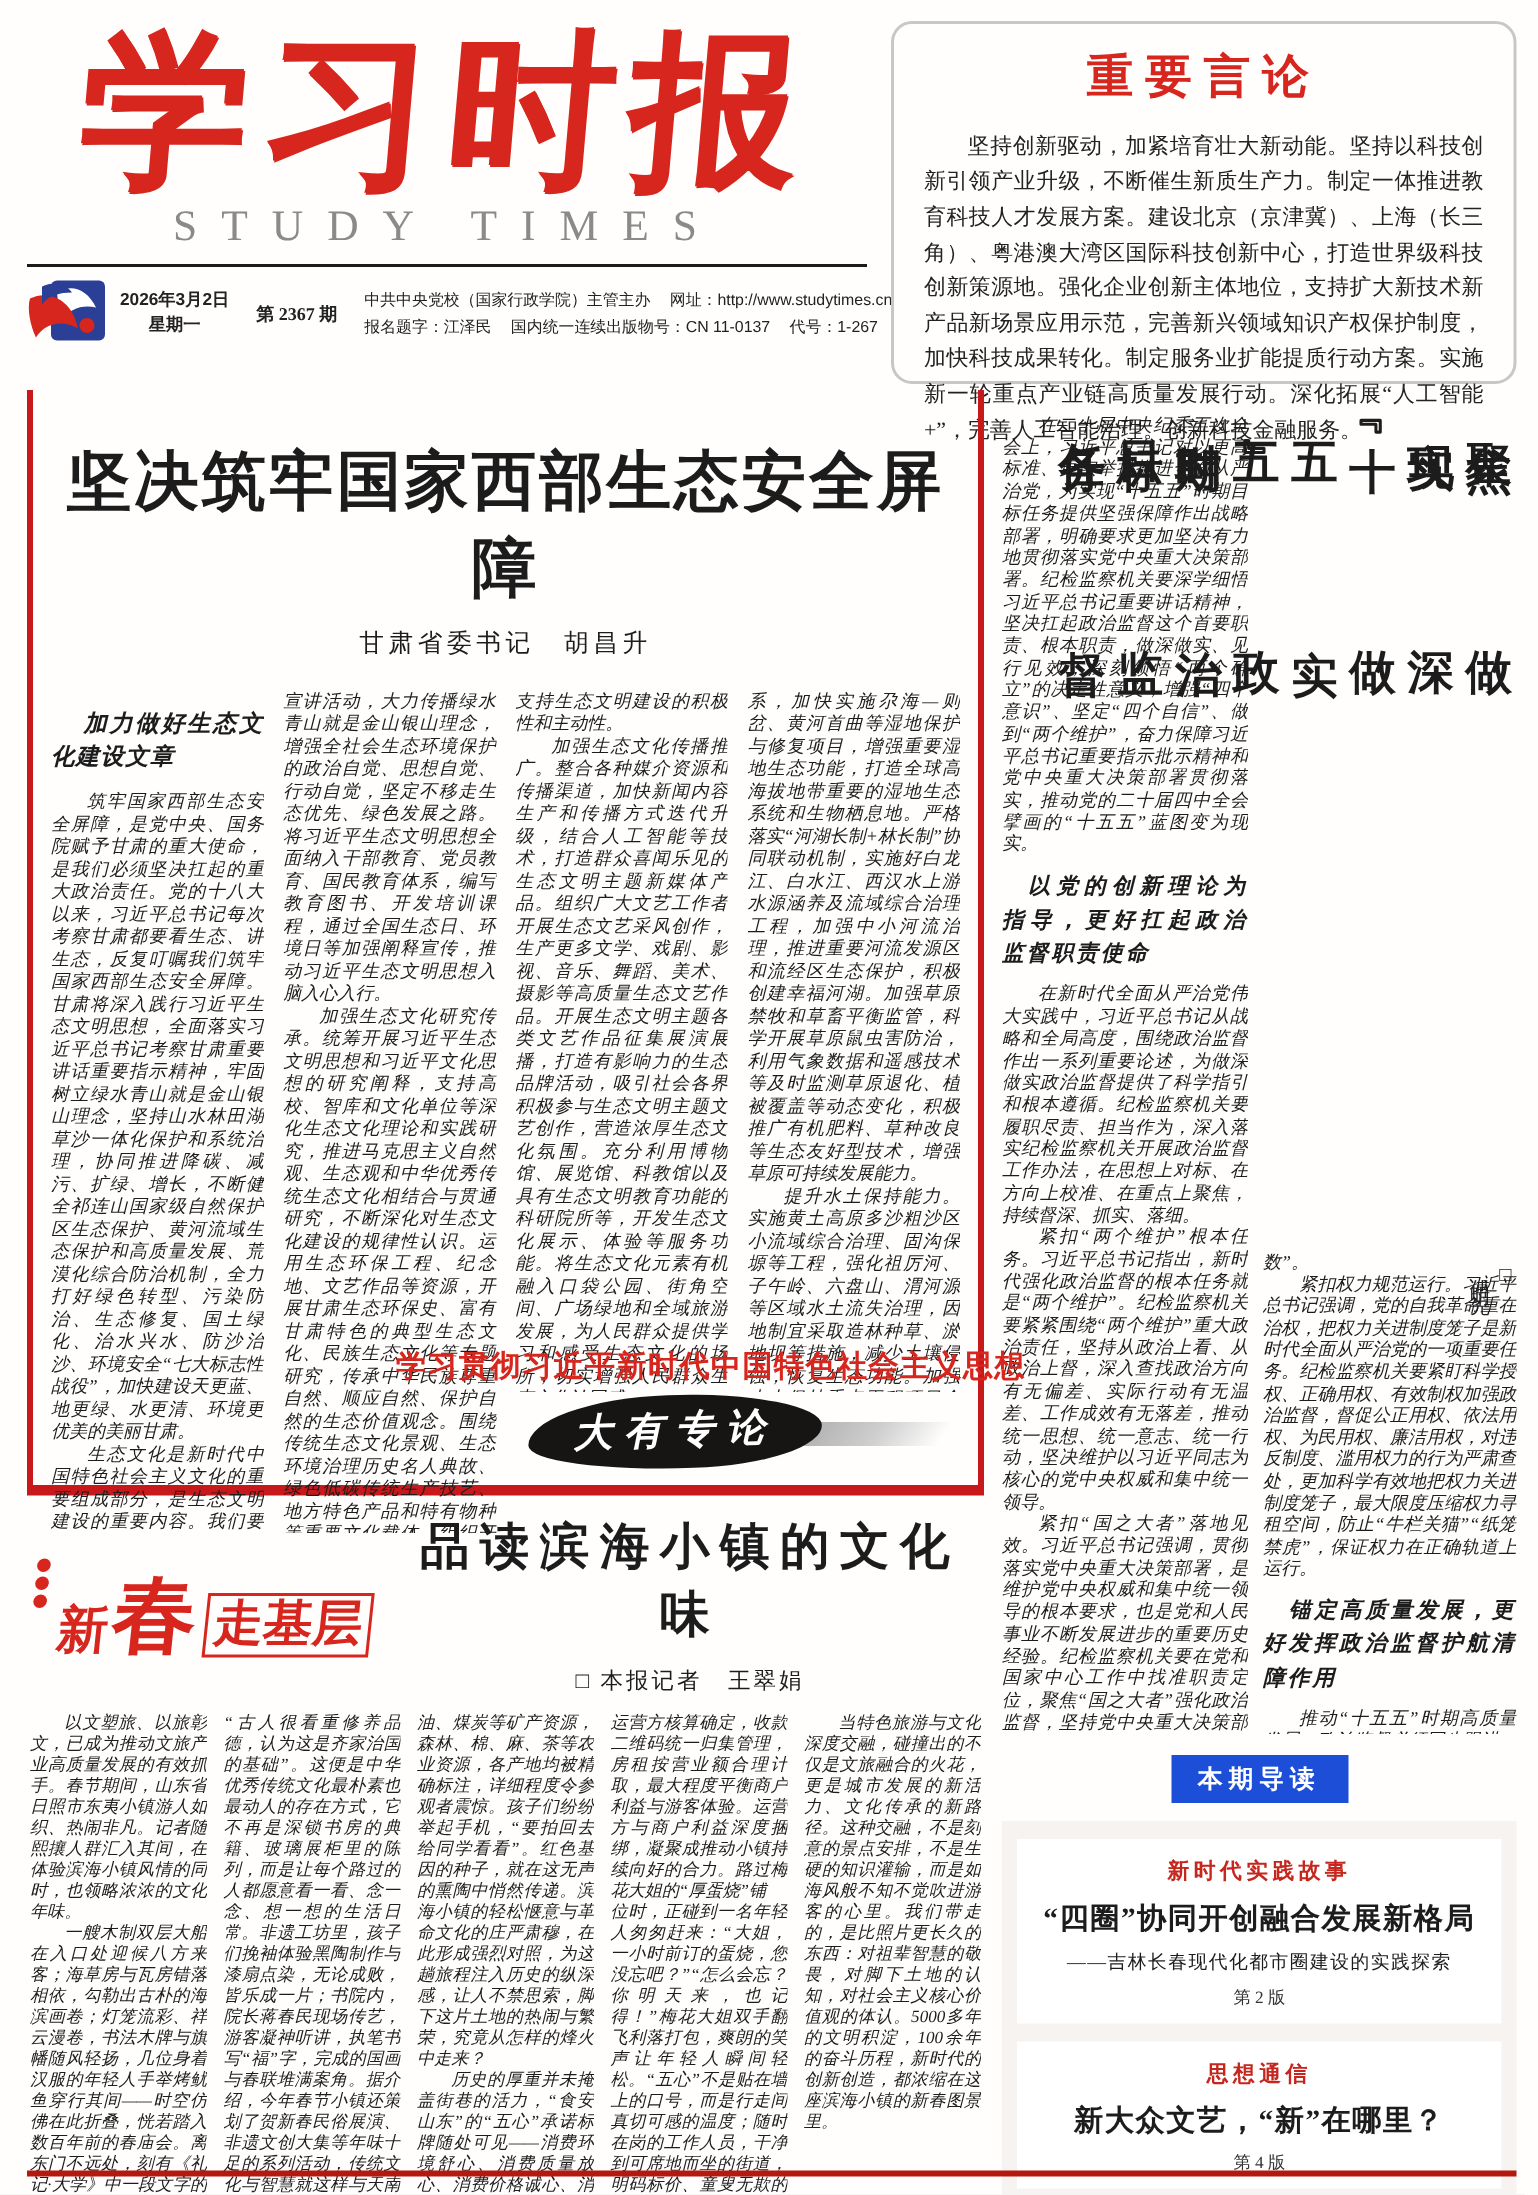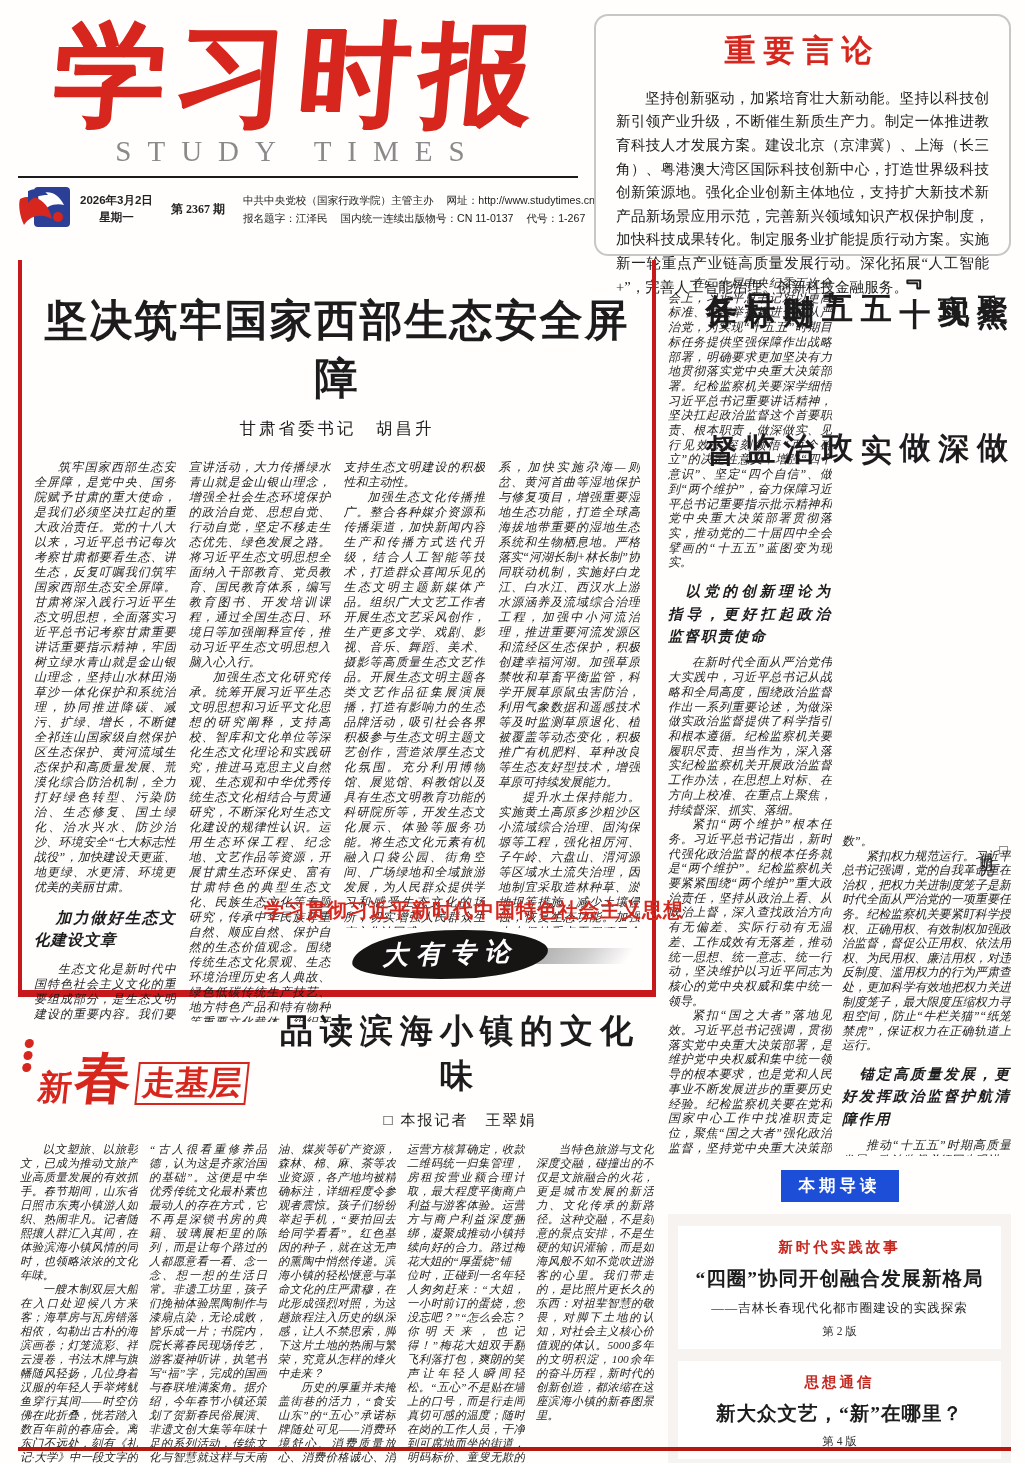--- a/index.html
+++ b/index.html
@@ -139,22 +139,22 @@
   <div class="content">
 
     <div class="left-col">
 
       <section class="main-article">
         <h1 class="headline">坚决筑牢国家西部生态安全屏障</h1>
         <div class="byline">甘肃省委书记　胡昌升</div>
         <div class="cols">
           <div class="col">
 
-          <p class="blk p">筑牢国家西部生态安全屏障，是党中央、国务院赋予甘肃的重大使命，是我们必须坚决扛起的重大政治责任。党的十八大以来，习近平总书记每次考察甘肃都要看生态、讲生态，反复叮嘱我们筑牢国家西部生态安全屏障。甘肃将深入践行习近平生态文明思想，全面落实习近平总书记考察甘肃重要讲话重要指示精神，牢固树立绿水青山就是金山银山理念，坚持山水林田湖草沙一体化保护和系统治理，协同推进降碳、减污、扩绿、增长，不断健全祁连山国家级自然保护区生态保护、黄河流域生态保护和高质量发展、荒漠化综合防治机制，全力打好绿色转型、污染防治、生态修复、国土绿化、治水兴水、防沙治沙、环境安全“七大标志性战役”，加快建设天更蓝、地更绿、水更清、环境更优美的美丽甘肃。</p>
-              <p class="blk h">加力做好生态文化建设文章</p>
+          <p class="blk h">加力做好生态文化建设文章</p>
+              <p class="blk p">筑牢国家西部生态安全屏障，是党中央、国务院赋予甘肃的重大使命，是我们必须坚决扛起的重大政治责任。党的十八大以来，习近平总书记每次考察甘肃都要看生态、讲生态，反复叮嘱我们筑牢国家西部生态安全屏障。甘肃将深入践行习近平生态文明思想，全面落实习近平总书记考察甘肃重要讲话重要指示精神，牢固树立绿水青山就是金山银山理念，坚持山水林田湖草沙一体化保护和系统治理，协同推进降碳、减污、扩绿、增长，不断健全祁连山国家级自然保护区生态保护、黄河流域生态保护和高质量发展、荒漠化综合防治机制，全力打好绿色转型、污染防治、生态修复、国土绿化、治水兴水、防沙治沙、环境安全“七大标志性战役”，加快建设天更蓝、地更绿、水更清、环境更优美的美丽甘肃。</p>
               <p class="blk p">生态文化是新时代中国特色社会主义文化的重要组成部分，是生态文明建设的重要内容。我们要弘扬生态文明理念，塑造生态文明主流价值观，加快建立健全以生态价值观念为准则的生态文化体系，让生态文明深入人心，让绿色低碳成风化俗。</p>
             </div>
           <div class="col">
 
           <p class="blk cont">宣讲活动，大力传播绿水青山就是金山银山理念，增强全社会生态环境保护的政治自觉、思想自觉、行动自觉，坚定不移走生态优先、绿色发展之路。将习近平生态文明思想全面纳入干部教育、党员教育、国民教育体系，编写教育图书、开发培训课程，通过全国生态日、环境日等加强阐释宣传，推动习近平生态文明思想入脑入心入行。</p>
               <p class="blk p">加强生态文化研究传承。统筹开展习近平生态文明思想和习近平文化思想的研究阐释，支持高校、智库和文化单位等深化生态文化理论和实践研究，推进马克思主义自然观、生态观和中华优秀传统生态文化相结合与贯通研究，不断深化对生态文化建设的规律性认识。运用生态环保工程、纪念地、文艺作品等资源，开展甘肃生态环保史、富有甘肃特色的典型生态文化、民族生态文化等专题研究，传承中华民族尊重自然、顺应自然、保护自然的生态价值观念。围绕传统生态文化景观、生态环境治理历史名人典故、绿色低碳传统生产技艺、地方特色产品和特有物种等重要文化载体，组织开展征集、调查等活动，提炼生态文化内涵和价值，赓续生态文明建设的历史文脉。</p>
             </div>
           <div class="col">
 
           <p class="blk cont">支持生态文明建设的积极性和主动性。</p>

